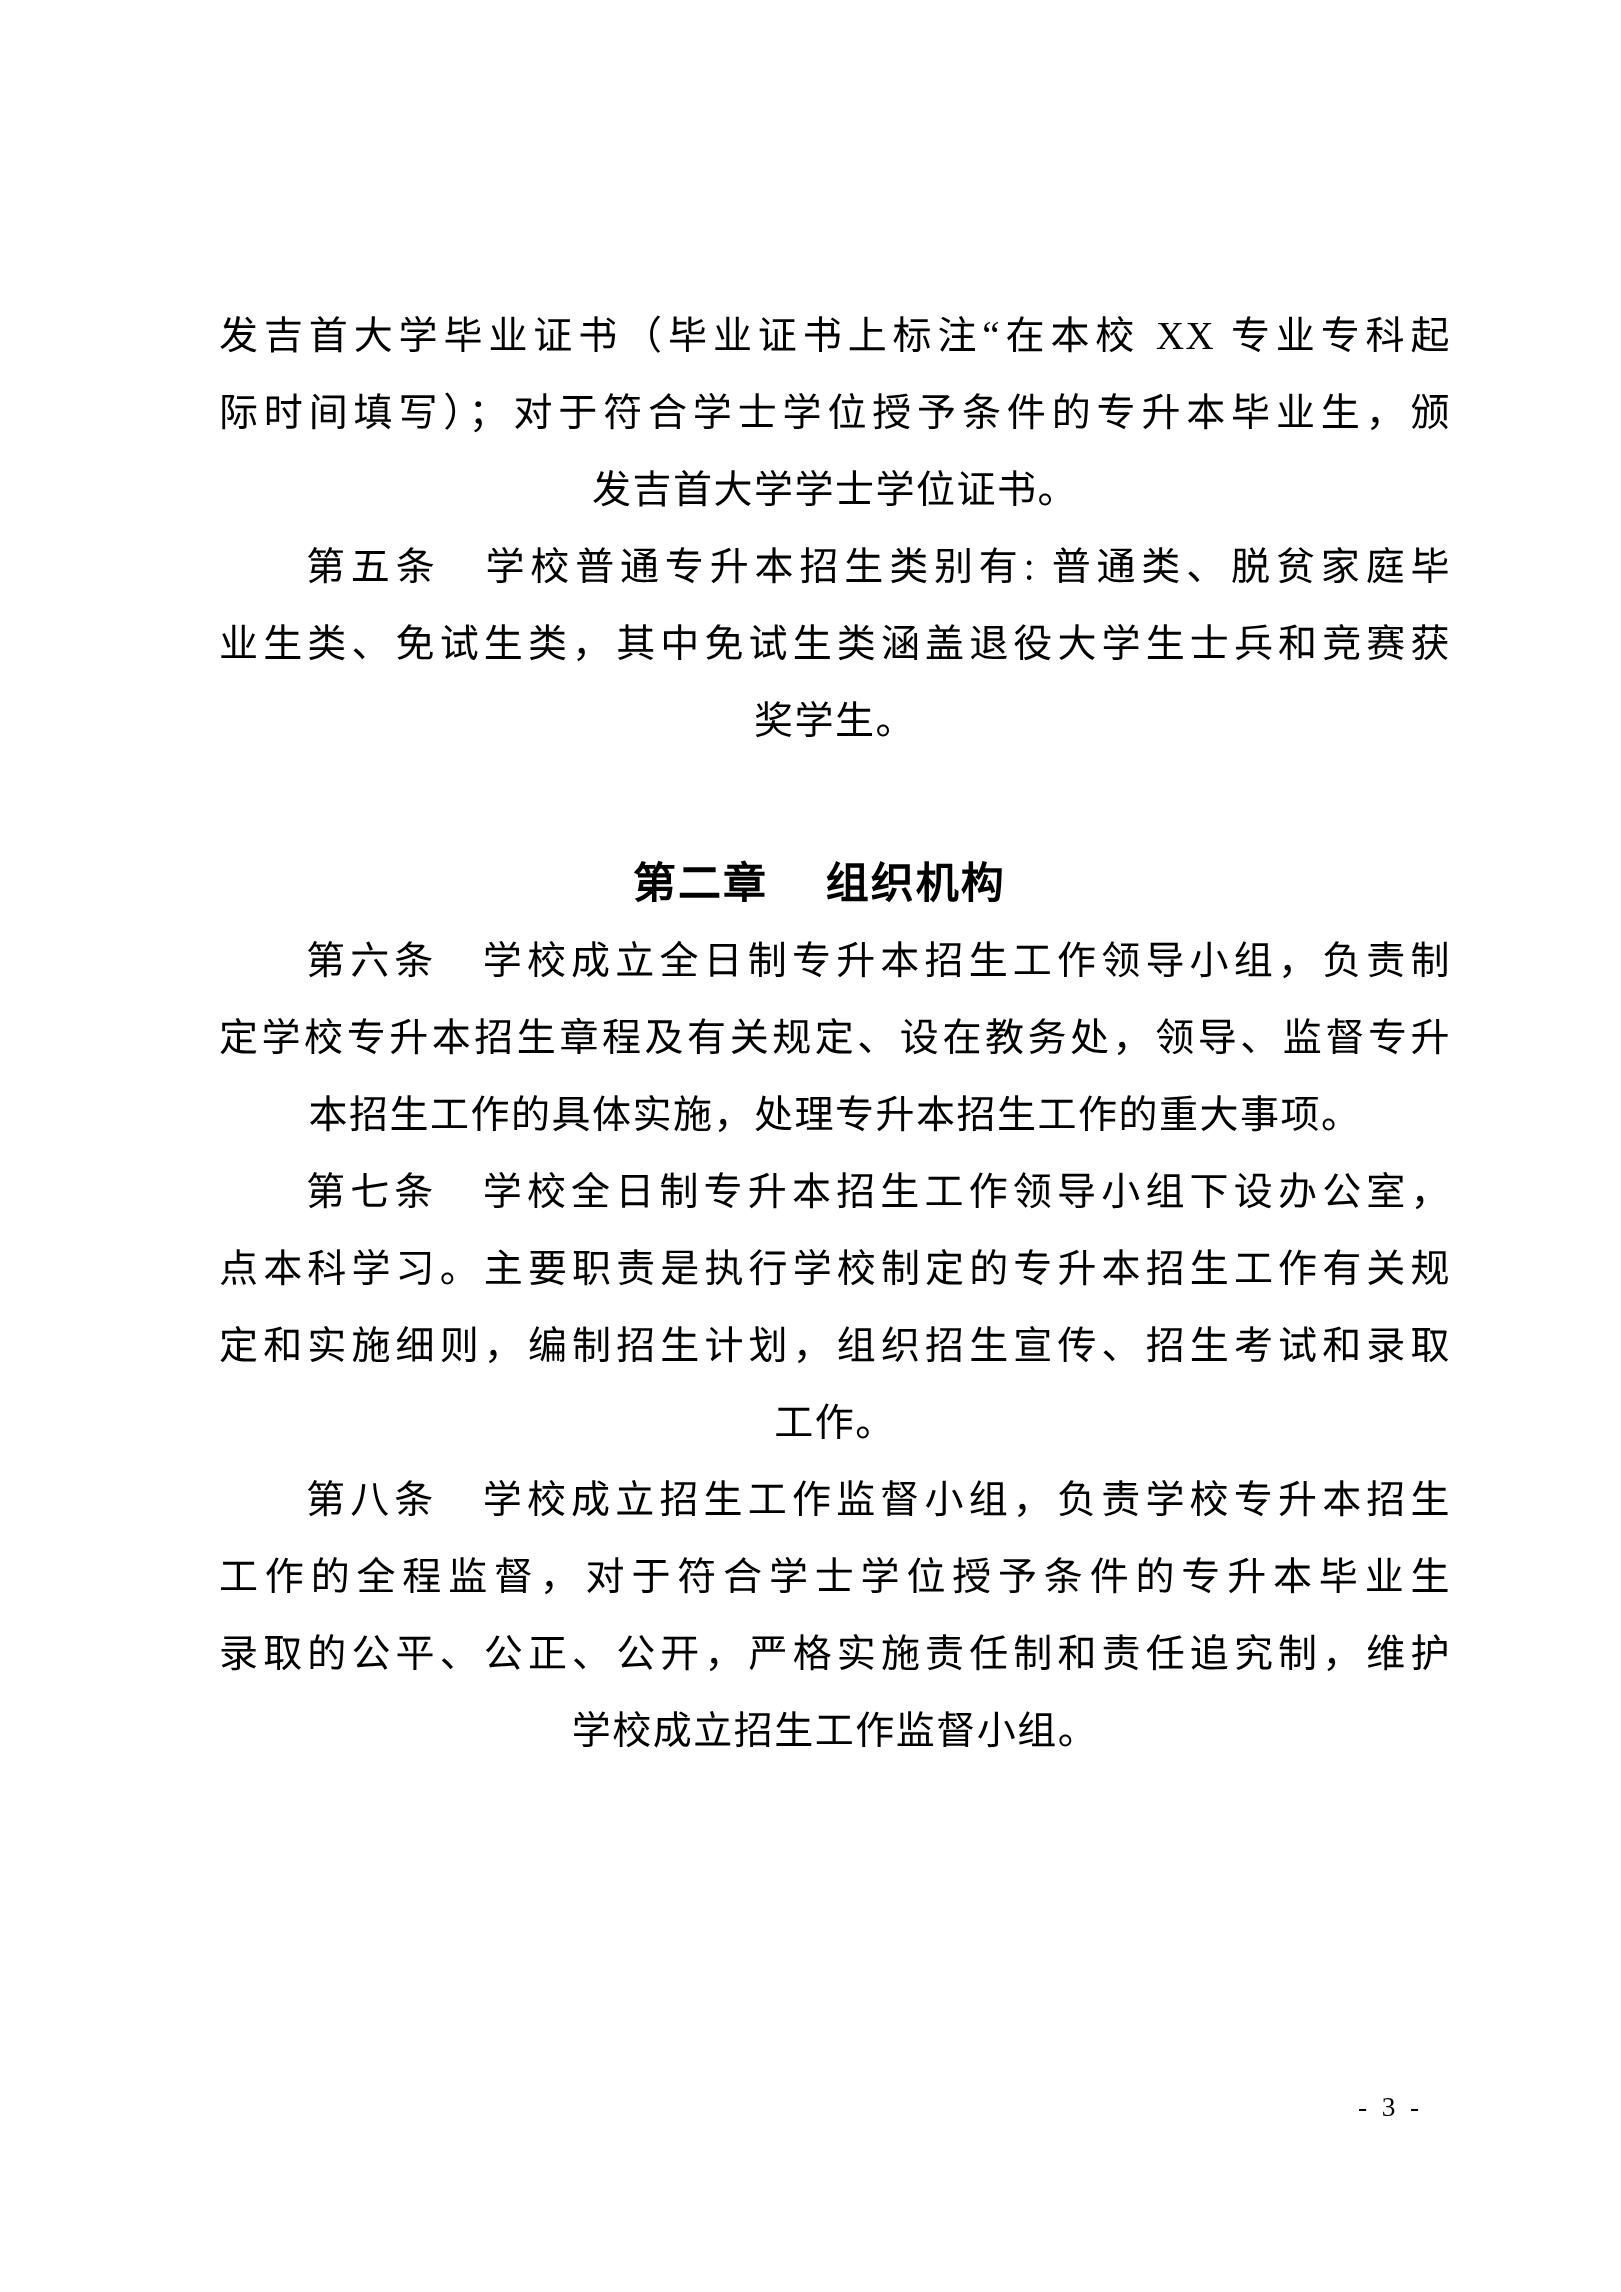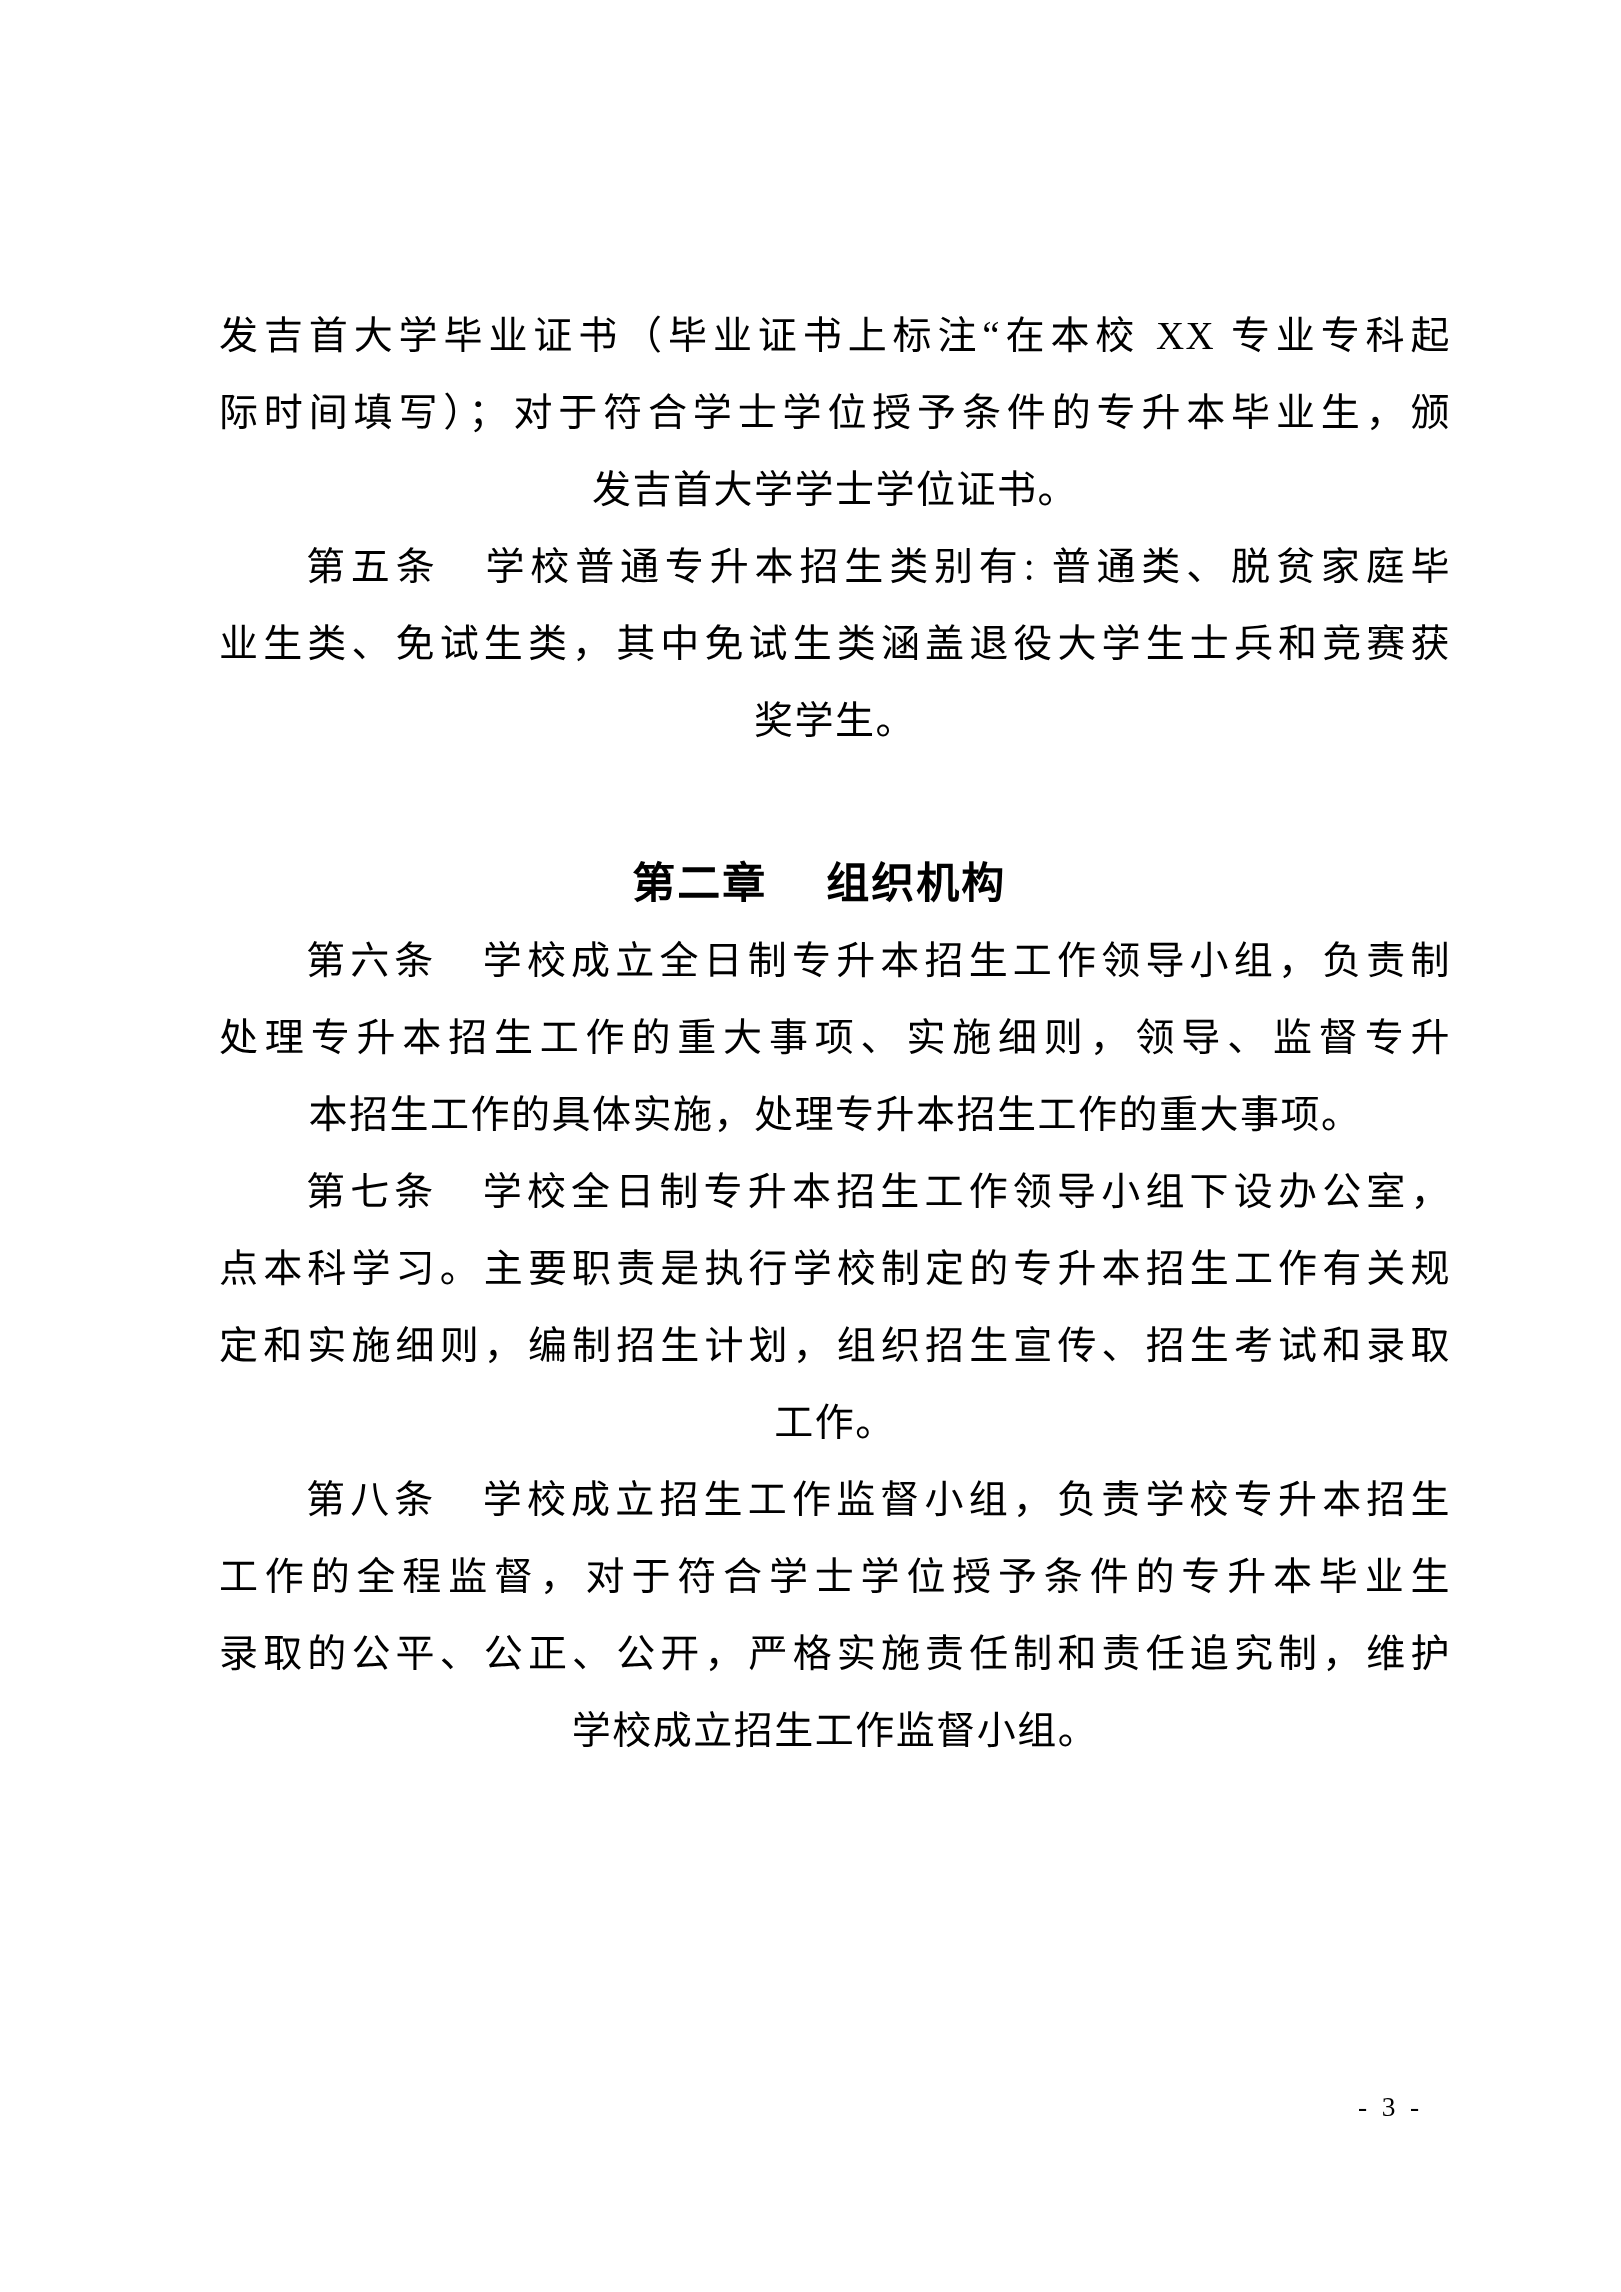--- a/index.html
+++ b/index.html
@@ -39,21 +39,21 @@
   .line.indent {
     text-indent: 87px;
   }
   .chapter-heading {
     margin-top: 86px;
     height: 77px;
     line-height: 77px;
     text-align: center;
     position: relative;
     left: -15.7px;
-    font-family: Liberation Sans, sans-serif;
+    font-family: Liberation Serif, serif;
     font-weight: 700;
     font-size: 43px;
     letter-spacing: 2px;
     color: #000000;
   }
   .page-number {
     position: absolute;
     left: 1358px;
     top: 2092px;
     color: #000000;
@@ -69,21 +69,21 @@
 <div class="page">
   <div class="content">
       <div class="line flush">发吉首大学毕业证书（毕业证书上标注“在本校 XX 专业专科起</div>
       <div class="line flush">际时间填写）；对于符合学士学位授予条件的专升本毕业生，颁</div>
       <div class="line">发吉首大学学士学位证书。</div>
       <div class="line flush indent">第五条　学校普通专升本招生类别有: 普通类、脱贫家庭毕</div>
       <div class="line flush">业生类、免试生类，其中免试生类涵盖退役大学生士兵和竞赛获</div>
       <div class="line">奖学生。</div>
       <div class="chapter-heading">第二章　 组织机构</div>
       <div class="line flush indent">第六条　学校成立全日制专升本招生工作领导小组，负责制</div>
-      <div class="line flush">处理专升本招生工作的重大事项、实施细则，领导、监督专升</div>
+      <div class="line flush">定学校专升本招生章程及有关规定、设在教务处，领导、监督专升</div>
       <div class="line">本招生工作的具体实施，处理专升本招生工作的重大事项。</div>
       <div class="line flush indent">第七条　学校全日制专升本招生工作领导小组下设办公室，</div>
       <div class="line flush">点本科学习。主要职责是执行学校制定的专升本招生工作有关规</div>
       <div class="line flush">定和实施细则，编制招生计划，组织招生宣传、招生考试和录取</div>
       <div class="line">工作。</div>
       <div class="line flush indent">第八条　学校成立招生工作监督小组，负责学校专升本招生</div>
       <div class="line flush">工作的全程监督，对于符合学士学位授予条件的专升本毕业生</div>
       <div class="line flush">录取的公平、公正、公开，严格实施责任制和责任追究制，维护</div>
       <div class="line">学校成立招生工作监督小组。</div>
     </div>

